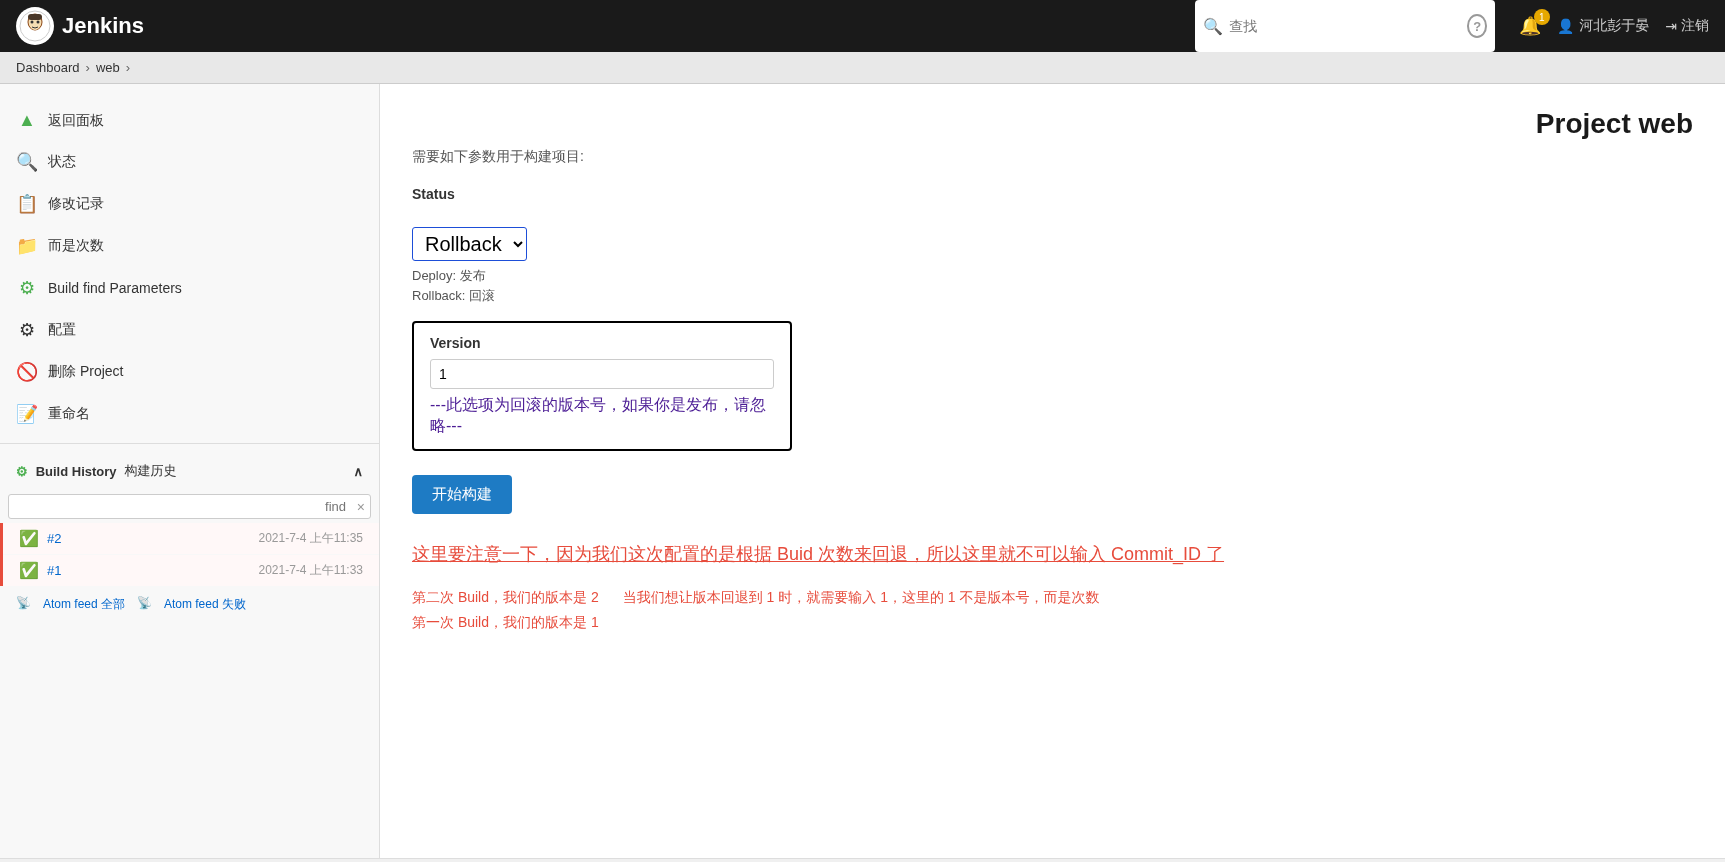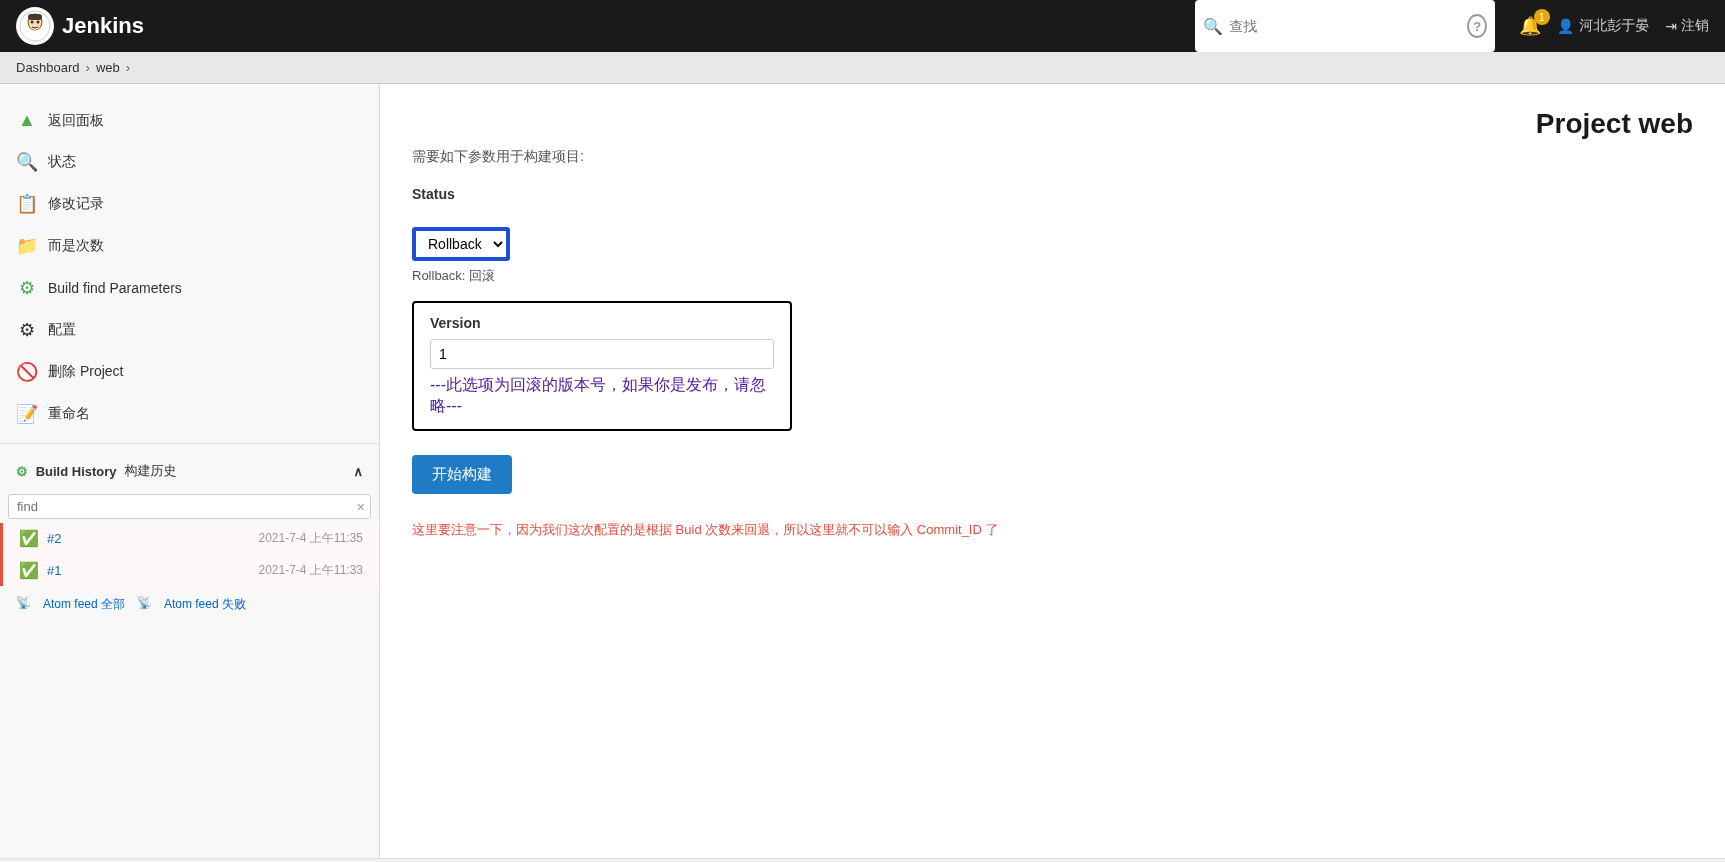--- a/index.html
+++ b/index.html
@@ -169,20 +169,21 @@
       margin: 4px 8px;
       position: relative;
     }
     .build-search-box input {
       width: 100%;
       padding: 4px 24px 4px 8px;
       border: 1px solid #ccc;
       border-radius: 3px;
       font-size: 13px;
       outline: none;
+      text-align: right;
     }
     .build-search-clear {
       position: absolute;
       right: 6px;
       top: 50%;
       transform: translateY(-50%);
       color: #999;
       cursor: pointer;
       font-size: 14px;
     }
@@ -235,23 +236,23 @@
       color: #333;
     }
     .status-select-row {
       display: flex;
       align-items: center;
       gap: 8px;
       margin-bottom: 6px;
     }
     .status-select {
       padding: 4px 8px;
-      border: 4px solid #1d4ed8;
+      border: 1px solid #1d4ed8;
       border-radius: 3px;
-      font-size: 14px;
+      font-size: 20px;
       cursor: pointer;
       background: #fff;
     }
     .status-hint {
       font-size: 13px;
       color: #555;
       margin-bottom: 2px;
     }
 
     
@@ -290,23 +291,24 @@
       padding: 10px 20px;
       border-radius: 4px;
       font-size: 15px;
       cursor: pointer;
       margin: 8px 0 16px 0;
     }
 
     
     .note-red {
       color: #e74c3c;
-      font-size: 13px;
+      font-size: 18px;
       margin-top: 10px;
       line-height: 1.6;
+      text-decoration: underline;
     }
     .note-annotation {
       display: flex;
       gap: 24px;
       margin-top: 16px;
     }
     .annotation-left { color: #e74c3c; font-size: 14px; line-height: 1.8; }
     .annotation-right { color: #e74c3c; font-size: 14px; line-height: 1.8; }
 
     
@@ -447,35 +449,43 @@
 
     
     <div>
       <div class="param-label">Status</div>
       <div class="status-select-row">
         <select class="status-select">
           <option>Rollback</option>
           <option>Deploy</option>
         </select>
       </div>
+      <div class="status-hint">Deploy: 发布</div>
       <div class="status-hint">Rollback: 回滚</div>
     </div>
 
     
     <div class="version-box">
       <div class="version-label">Version</div>
       <input type="text" class="version-input" value="1" style="">
       <div class="version-hint">---此选项为回滚的版本号，如果你是发布，请忽略---</div>
     </div>
 
     
     <button class="build-btn">开始构建</button>
 
     
     <div class="note-red">这里要注意一下，因为我们这次配置的是根据 Buid 次数来回退，所以这里就不可以输入 Commit_ID 了</div>
 
     
+    <div class="note-annotation">
+      <div class="annotation-left">
+        <div>第二次 Build，我们的版本是 2</div>
+        <div>第一次 Build，我们的版本是 1</div>
+      </div>
+      <div class="annotation-right">当我们想让版本回退到 1 时，就需要输入 1，这里的 1 不是版本号，而是次数</div>
+    </div>
   </div>
 </div>
 
 <div class="footer">
   
 </div>
 
 </body></html>

